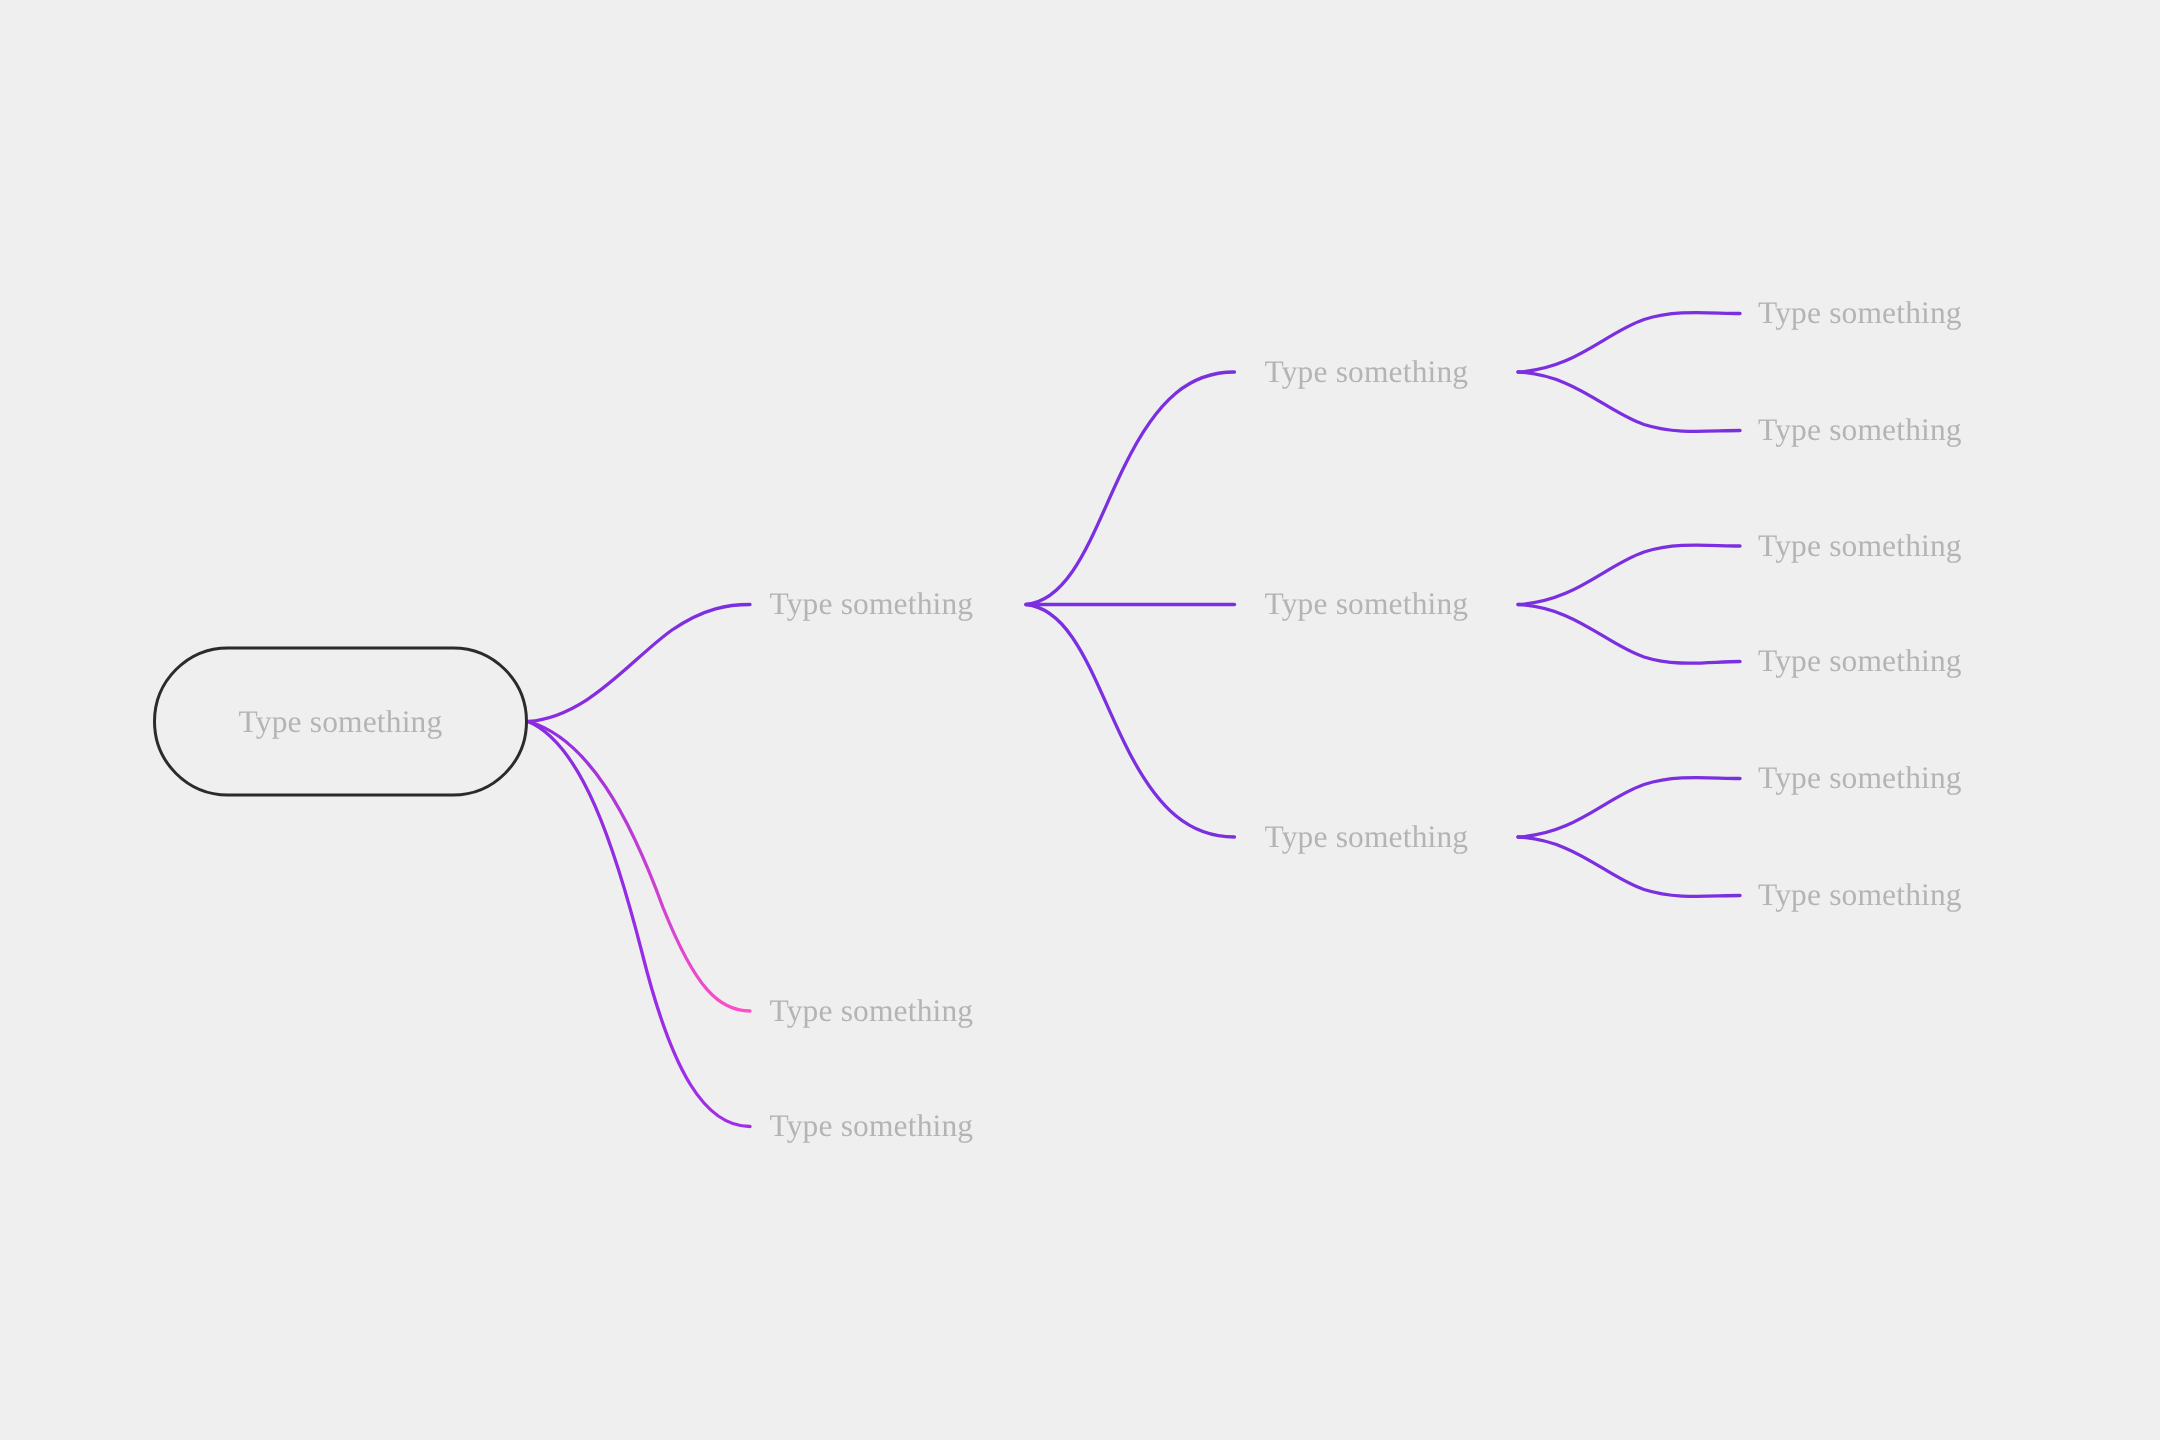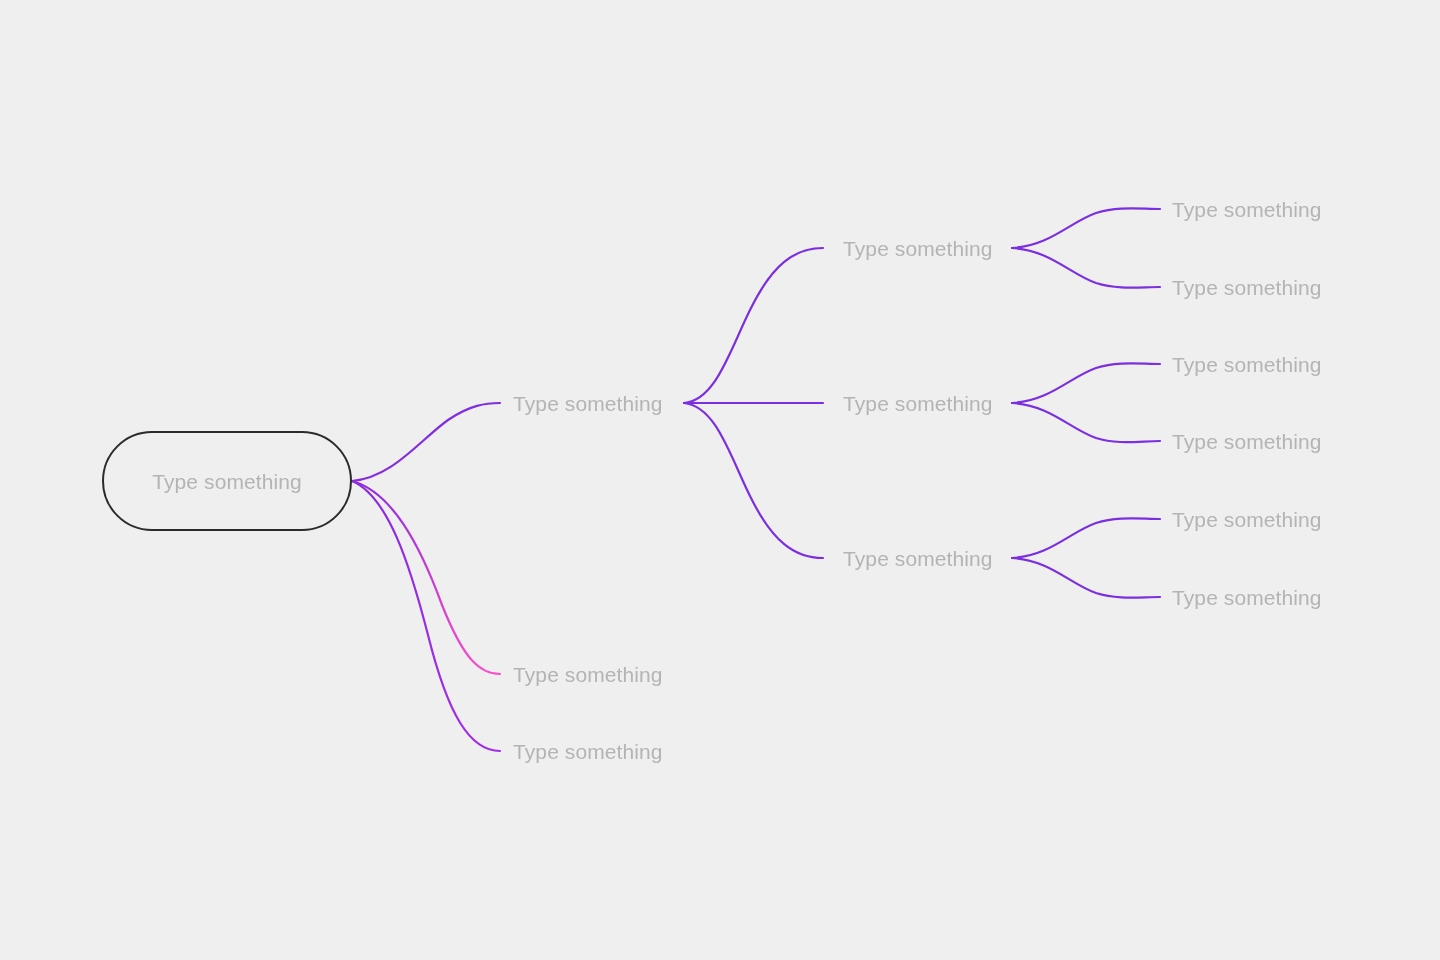--- a/index.html
+++ b/index.html
@@ -26,21 +26,21 @@
     top: 0;
     width: 1440px;
     height: 960px;
     pointer-events: none;
   }
   .node {
     position: absolute;
     white-space: nowrap;
     color: #b4b4b4;
     font-size: 21px;
-    font-family: Liberation Sans, sans-serif;
+    font-family: Liberation Serif, serif;
     letter-spacing: 0.1px;
     line-height: 1;
   }
   .node-root {
     left: 102px;
     top: 431px;
     width: 250px;
     height: 100px;
     border: 2px solid #2b2b2b;
     border-radius: 50px;

